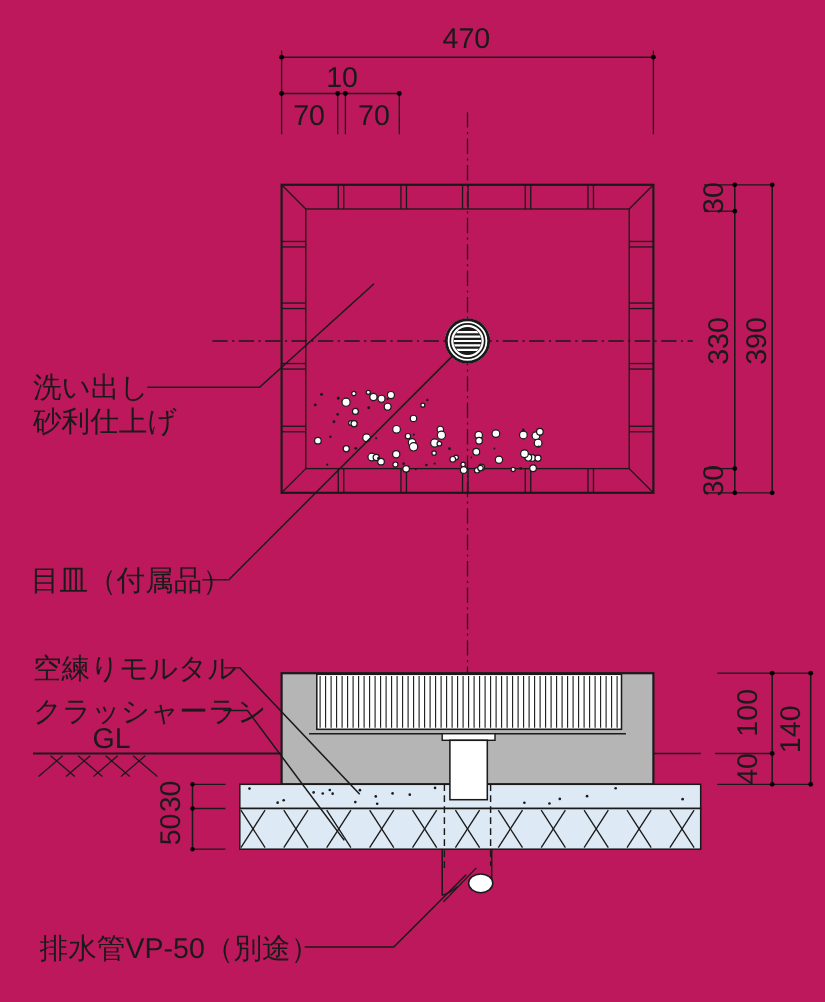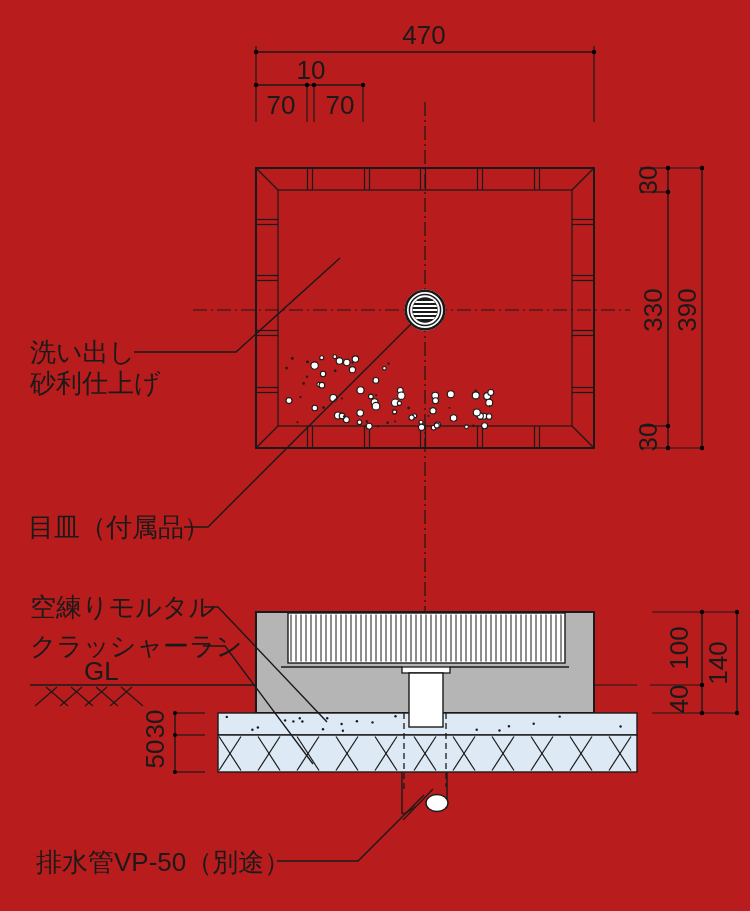--- a/index.html
+++ b/index.html
@@ -1,16 +1,16 @@
 <!DOCTYPE html>
 <html><head>
 <meta charset="utf-8">
 <style>
   html,body{margin:0;padding:0;background:#ffffff;}
-  .stage{position:relative;width:750px;height:911px;background:#b91c1c;overflow:hidden;}
+  .stage{position:relative;width:750px;height:911px;background:#be185d;overflow:hidden;}
   svg{display:block;}
   svg text{fill:#1a1a1a;font-family:"Liberation Sans","DejaVu Sans",sans-serif;}
   .dim-text{font-size:26px;}
   .label-text{font-size:26px;}
   .thin{stroke:#1a1a1a;stroke-width:1.2;fill:none;}
   .med{stroke:#1a1a1a;stroke-width:1.4;fill:none;}
   .thick{stroke:#1a1a1a;stroke-width:2;fill:none;}
   .cl{stroke:#1a1a1a;stroke-width:1.2;fill:none;stroke-dasharray:14 4 2 4;}
   .hid{stroke:#1a1a1a;stroke-width:1.3;fill:none;stroke-dasharray:6 4;}
 </style>

